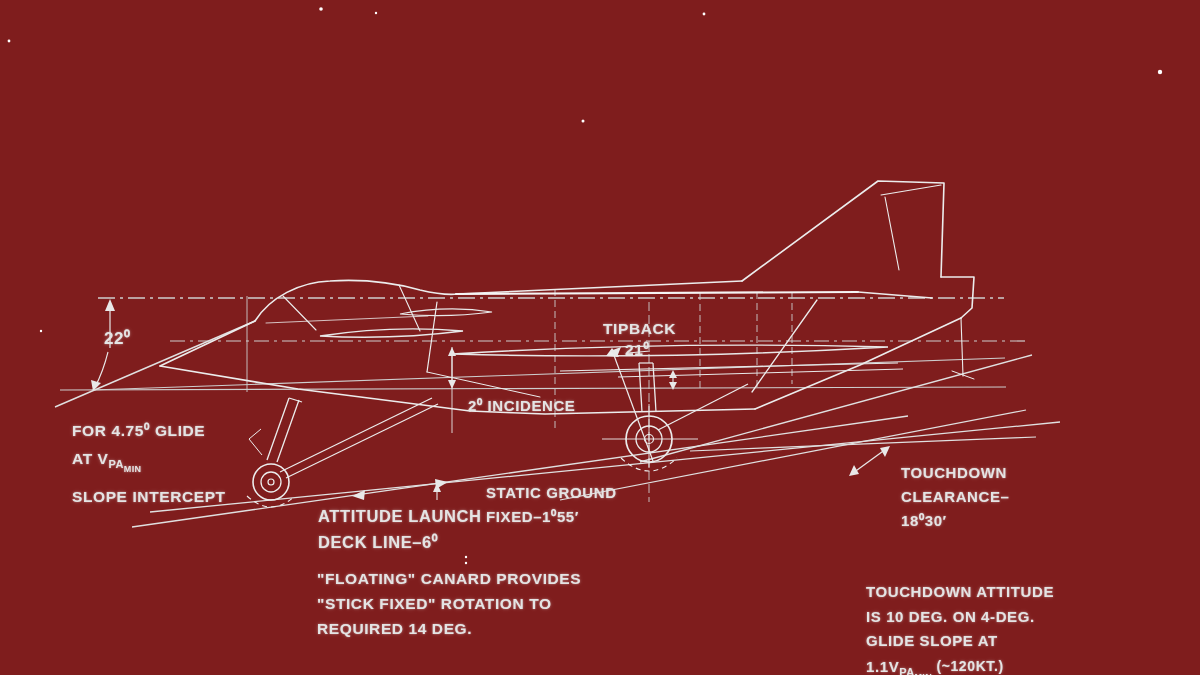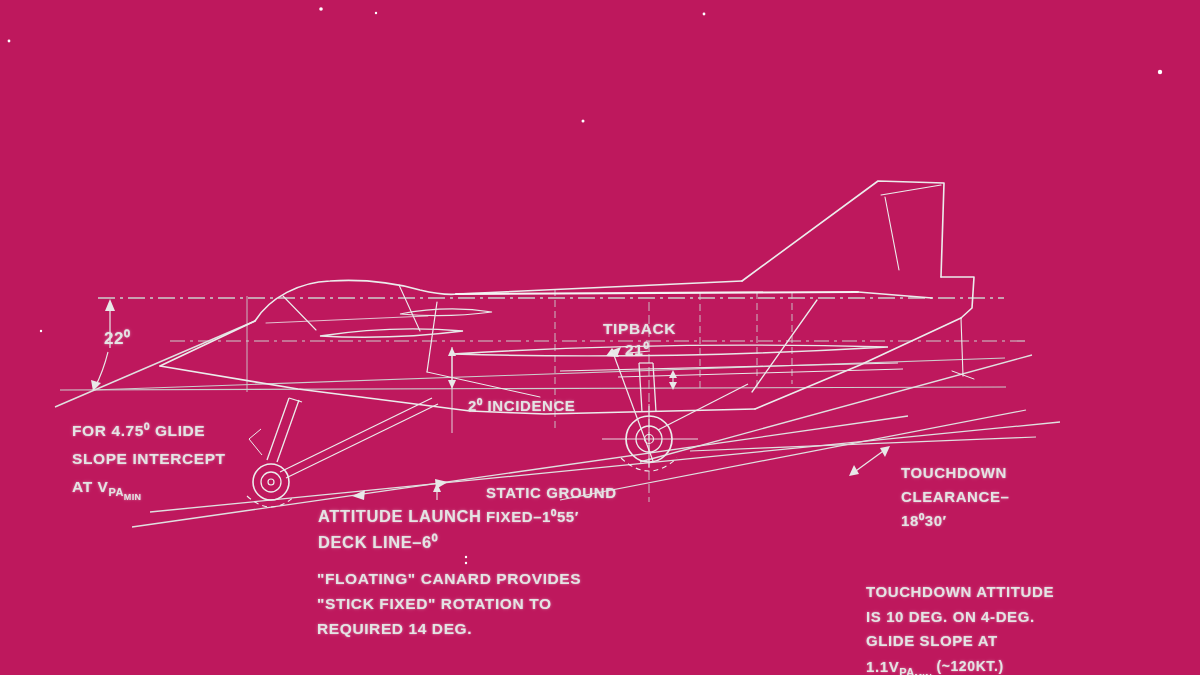--- a/index.html
+++ b/index.html
@@ -1,17 +1,17 @@
 <!DOCTYPE html>
 <html><head>
 <meta charset="utf-8">
 <style>
   html,body{margin:0;padding:0;background:#000;}
   #stage{
-    position:relative;width:1200px;height:675px;background:#be185d;overflow:hidden;
+    position:relative;width:1200px;height:675px;background:#7f1d1d;overflow:hidden;
     font-family:"Liberation Sans", sans-serif;
   }
   #lineart{position:absolute;left:0;top:0;}
   .lbl{
     position:absolute;color:#e4e4e4;font-weight:bold;letter-spacing:.6px;
     text-shadow:0 0 2px rgba(255,255,255,.45), 0 0 5px rgba(255,255,255,.18);
     white-space:nowrap;
   }
   .lbl div{white-space:nowrap;}
   .sub{font-size:11px;vertical-align:-4px;letter-spacing:.4px;}
@@ -153,22 +153,22 @@
         <circle cx="466" cy="557" r="1.2"></circle>
         <circle cx="466" cy="563" r="1.2"></circle>
       </g>
     </g>
   </svg>
 
   <div class="lbl" style="left:104px;top:326px;font-size:17px;">22⁰</div>
 
   <div class="lbl" style="left:72px;top:417px;font-size:15.5px;line-height:28px;">
     <div>FOR 4.75⁰ GLIDE</div>
+    <div><span>AT V</span><span class="sub">PA</span><span class="subsub">MIN</span></div>
     <div>SLOPE INTERCEPT</div>
-    <div><span>AT V</span><span class="sub">PA</span><span class="subsub">MIN</span></div>
   </div>
 
   <div class="lbl" style="left:318px;top:503px;font-size:16.5px;line-height:26px;">
     <div>ATTITUDE LAUNCH</div>
     <div>DECK LINE–6⁰</div>
   </div>
 
   <div class="lbl" style="left:428px;top:395px;font-size:15px;padding-left:40px;">2⁰ INCIDENCE</div>
 
   <div class="lbl" style="left:486px;top:481px;font-size:15px;line-height:24px;">

